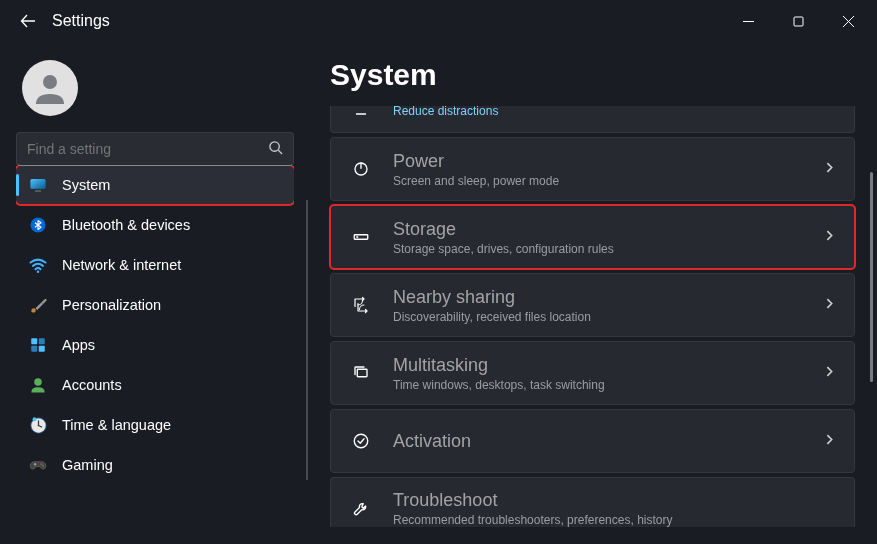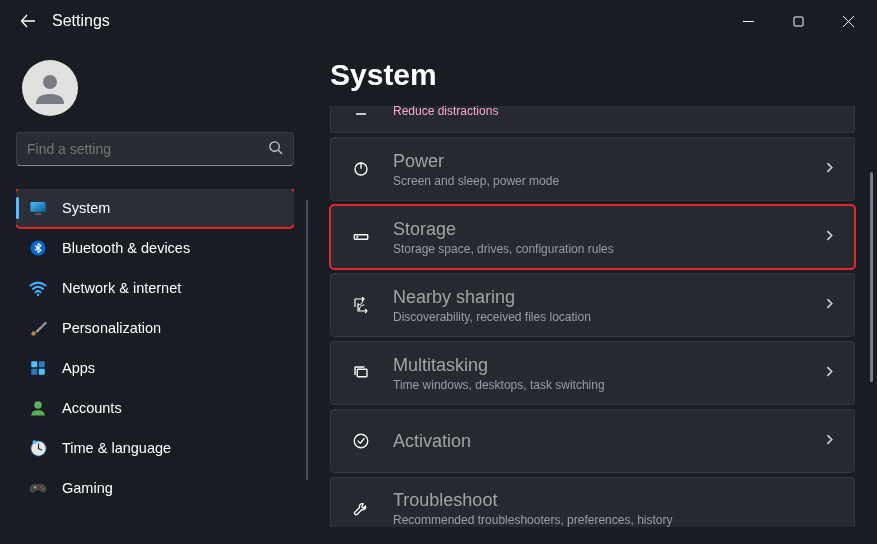--- a/index.html
+++ b/index.html
@@ -82,21 +82,21 @@
     .avatar svg { width: 40px; height: 40px; }
     .search-box {
       display: flex;
       align-items: center;
       background: #2a2c34;
       border: 1px solid #3a3c44;
       border-bottom: 1.5px solid #888;
       border-radius: 4px;
       padding: 0 10px;
       height: 34px;
-      margin-bottom: 23px;
+      margin-bottom: 0;
     }
     .search-box input {
       flex: 1;
       background: transparent;
       border: none;
       outline: none;
       color: #ddd;
       font-size: 14px;
     }
     .search-box .sicon {
@@ -385,21 +385,21 @@
   <div class="content">
     <h1 class="page-title">System</h1>
     <div class="setting-list" id="setting-list">
         <div class="setting-item partial-top">
           <span class="setting-icon" style="visibility: visible; margin-top: -4px;">
             <svg width="18" height="18" viewBox="0 0 24 24" fill="none" stroke="currentColor" stroke-width="1.8" stroke-linecap="round" stroke-linejoin="round">
               <line x1="6" y1="12" x2="18" y2="12"></line>
             </svg>
           </span>
           <div class="setting-text">
-            <div class="setting-desc" style="color: #f9a8d4; margin-top: -2px;">Reduce distractions</div>
+            <div class="setting-desc" style="color: #7dd3fc; margin-top: -2px;">Reduce distractions</div>
           </div>
         </div>
         <div class="setting-item">
           <span class="setting-icon">
             <svg width="18" height="18" viewBox="0 0 24 24" fill="none" stroke="currentColor" stroke-width="1.8" stroke-linecap="round" stroke-linejoin="round">
               <circle cx="12" cy="12" r="8"></circle>
               <line x1="12" y1="4" x2="12" y2="11"></line>
             </svg>
           </span>
           <div class="setting-text">

